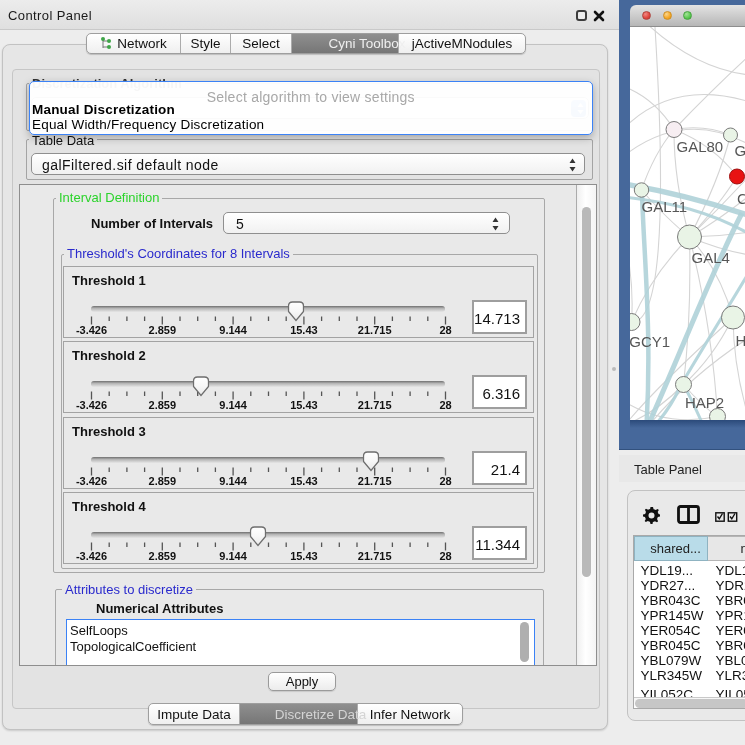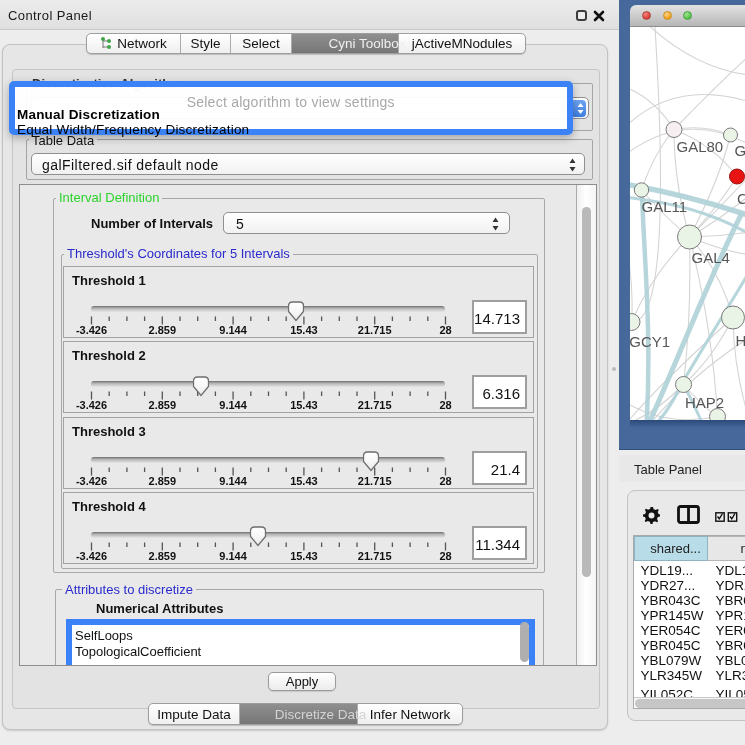--- a/index.html
+++ b/index.html
@@ -38,30 +38,30 @@
 #vthumb { left:582px; top:207px; width:9px; height:370px; background:#B9B9B9; border-radius:4.5px; }
 .tpanel { position:absolute; left:43px; width:471px; height:72px; border:1px solid #A3A3A3; background:#E9E9E9; }
 .tpanel .lbl { position:absolute; left:8px; top:6px; font-weight:bold; font-size:13px; color:#111;text-align:right; }
 .groove { position:absolute; left:27px; top:39px; width:354px; height:6px;
   background:linear-gradient(#6F6F6F,#B5B5B5 40%,#E6E6E6); border-radius:3px; }
 .vbox { position:absolute; left:408px; top:33px; width:55px; height:34px; background:#FFFFFF;
   border:2px solid #9E9E9E; font-size:15px; color:#111; text-align:right; padding:8px 5px 0 0; }
 .ticklbl { position:absolute; top:57px; font-size:11px; font-weight:bold; color:#111; transform:translateX(-50%); }
 .thumbw { position:absolute; top:33.5px; width:17px; height:21px; transform:translateX(-50%); }
 
-#attrlist { left:65px; top:618px; width:469px; height:70px; background:#FFFFFF; border:6px solid #3b82f6; font-size:13px; color:#111; padding-top:3px; }
+#attrlist { left:65px; top:618px; width:469px; height:70px; background:#FFFFFF; border:1px solid #3b82f6; font-size:13px; color:#111; padding-top:3px; }
 #attrlist div { padding-left:3px; height:15.5px; line-height:15.5px; }
 #attrthumb { left:519px; top:621px; width:9px; height:40px; background:#AFAFAF; border-radius:4.5px; }
 
 #applybtn { left:268px; top:672px; width:68px; height:19px; border:1px solid #9A9A9A; border-radius:5px;
   background:linear-gradient(#FFFFFF,#ECECEC); font-size:13px; text-align:center; line-height:17px; color:#111;
   box-shadow:0 1px 1px rgba(0,0,0,0.12); }
 
-#popup { left:9px; top:81px; width:563.5px; height:54px; background:rgba(255,255,255,0.955);
-  border:6px solid #3b82f6; border-radius:5px; box-shadow:0 3px 8px rgba(0,0,0,0.28); z-index:50; }
+#popup { left:29px; top:81px; width:563.5px; height:54px; background:rgba(255,255,255,0.955);
+  border:1px solid #3b82f6; border-radius:5px; box-shadow:0 3px 8px rgba(0,0,0,0.28); z-index:50; }
 #popup .r1 { position:absolute; left:0; right:0; top:6.5px; text-align:center; font-size:14px; letter-spacing:0.25px; color:#A8A8A8; }
 #popup .r2 { position:absolute; left:2px; top:20px; font-size:13.5px; letter-spacing:0.2px; font-weight:bold; color:#000; }
 #popup .r3 { position:absolute; left:2px; top:35px; font-size:13.5px; letter-spacing:0.2px; color:#000; }
 
 #netwin { left:619px; top:0; width:126px; height:450px; background:#46689B; }
 #netwin .shadow { position:absolute; left:0; bottom:0; width:100%; height:1.5px; background:#32517E; }
 #nettitle { left:11px; top:5px; width:115px; height:22px; background:linear-gradient(#E3E3E3,#B6B6B6);
   border-radius:6px 0 0 0; border-bottom:1px solid #8E8E8E; }
 .light { position:absolute; width:9px; height:9px; border-radius:50%; }
 #netcanvas { left:11px; top:27px; width:115px; height:394px; background:#FFFFFF; }
@@ -320,21 +320,21 @@
   <div class="abs" id="attrlist" style="top:434px;left:46px;">
     <div>SelfLoops</div>
     <div>TopologicalCoefficient</div>
   </div>
   <div class="abs" id="attrthumb" style="left:500px;top:437px;"></div>
 
   <div class="abs" style="left:555.5px;top:0;width:1px;height:482px;background:#ABABAB;"></div>
 </div>
 
 <div class="gtitle" style="left:56px;top:190px;background:#E9E9E9;color:#2BD32B;">Interval Definition</div>
-<div class="gtitle" style="left:64px;top:246px;background:#E9E9E9;color:#2A2ACD;">Threshold's Coordinates for 5 Intervals</div>
+<div class="gtitle" style="left:64px;top:246px;background:#E9E9E9;color:#2A2ACD;">Threshold's Coordinates for 8 Intervals</div>
 
 <div class="abs" id="vtrack"></div>
 <div class="abs" id="vthumb"></div>
 
 <div class="abs" id="applybtn">Apply</div>
 <div class="abs seg" id="bottabs">
   <div class="s" style="width:91px;">Impute Data</div>
   <div class="s sel" style="width:118px;color:#D4D4D4;">Discretize Data</div>
   <div class="s" style="width:104px;">Infer Network</div>
 </div>

